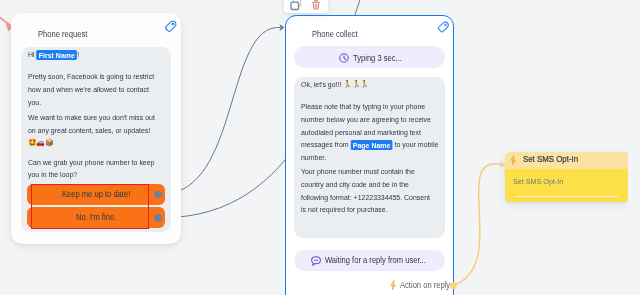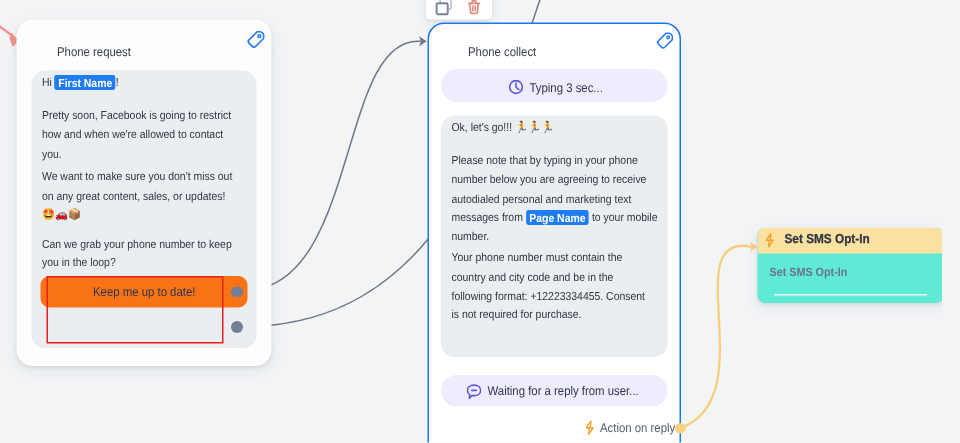--- a/index.html
+++ b/index.html
@@ -38,22 +38,22 @@
   #typebub{position:absolute;left:293.6px;top:46.3px;width:151.2px;height:22.1px;background:#efedfd;border-radius:11px;}
   #greybub2{position:absolute;left:293.6px;top:76.9px;width:151.2px;height:160.8px;background:#eaeef1;border-radius:9px;}
   #waitbub{position:absolute;left:293.6px;top:250.1px;width:151.2px;height:21.2px;background:#efedfd;border-radius:10.6px;}
 
   .pilllbl{position:absolute;font-size:8.4px;color:#2e3745;white-space:nowrap;}
 
   #toolbar{position:absolute;left:283.9px;top:-12.5px;width:44px;height:25.8px;background:#fff;
            border-radius:3px;box-shadow:0 1px 2px rgba(120,132,150,.14), 0 3px 8px rgba(120,132,150,.12);}
 
   
-  #card3{position:absolute;left:505px;top:152px;width:124px;height:50px;background:#5eead4;
-         border-radius:5px;box-shadow:0 1px 2px rgba(120,132,150,.14), 0 3px 9px rgba(120,132,150,.13);overflow:hidden;font-weight:bold;}
+  #card3{position:absolute;left:505px;top:152px;width:124px;height:50px;background:#fde047;
+         border-radius:5px;box-shadow:0 1px 2px rgba(120,132,150,.14), 0 3px 9px rgba(120,132,150,.13);overflow:hidden;}
   #card3 .hdr{position:absolute;left:0;top:0;width:124px;height:17px;background:#fce2a0;}
   #card3 .t{position:absolute;left:17.6px;top:2.0px;font-size:8.7px;color:#2f3645;white-space:nowrap;-webkit-text-stroke:.18px #2f3645;}
   #card3 .body{position:absolute;left:8.4px;top:25px;font-size:7.95px;color:#6b7488;white-space:nowrap;}
   #card3 .dvd{position:absolute;left:11px;top:44px;width:102px;height:1px;background:#eff1f4;}
 </style>
 </head>
 <body>
 
 <div id="canvas">
 
@@ -85,20 +85,23 @@
 
   <div class="ptxt nx" style="left:28px;top:49.3px;width:160px;">
     <span>Hi </span><span class="varchip">First Name</span><span>!</span>
   </div>
   <div class="ptxt nx" style="left:28px;top:71.3px;width:144px;">Pretty soon, Facebook is going to restrict how and when we're allowed to contact you.</div>
   <div class="ptxt nx" style="left:28px;top:111.9px;width:144px;">We want to make sure you don't miss out on any great content, sales, or updates! 🤩🚗📦</div>
   <div class="ptxt nx" style="left:28px;top:156.6px;width:144px;">Can we grab your phone number to keep you in the loop?</div>
 
   <div class="btnrow" style="top:184px;">
     <div class="btnlbl nx" style="left:35px;">Keep me up to date!</div>
+  </div>
+  <div class="btnrow" style="top:207px;">
+    <div class="btnlbl nx" style="left:49px;">No. I'm fine.</div>
   </div>
   <div class="cdot" style="left:153.7px;top:190.6px;"></div>
   <div class="cdot" style="left:153.7px;top:213.8px;"></div>
 
   <div id="redbox"></div>
 
   <div id="card2"></div>
   <div class="c2ttl nx">Phone collect</div>
   <svg class="c2tag" viewBox="0 0 16 16">
     <path d="M8.9 1.55 L10.9 1.45 C12.9 1.35 14.5 2.95 14.4 4.95 L14.3 6.95 L7.85 13.4 C7.1 14.15 5.9 14.15 5.15 13.4 L2.45 10.7 C1.7 9.95 1.7 8.75 2.45 8.0 Z" fill="none" stroke="#2b7cf6" stroke-width="1.35" stroke-linejoin="round"></path>

